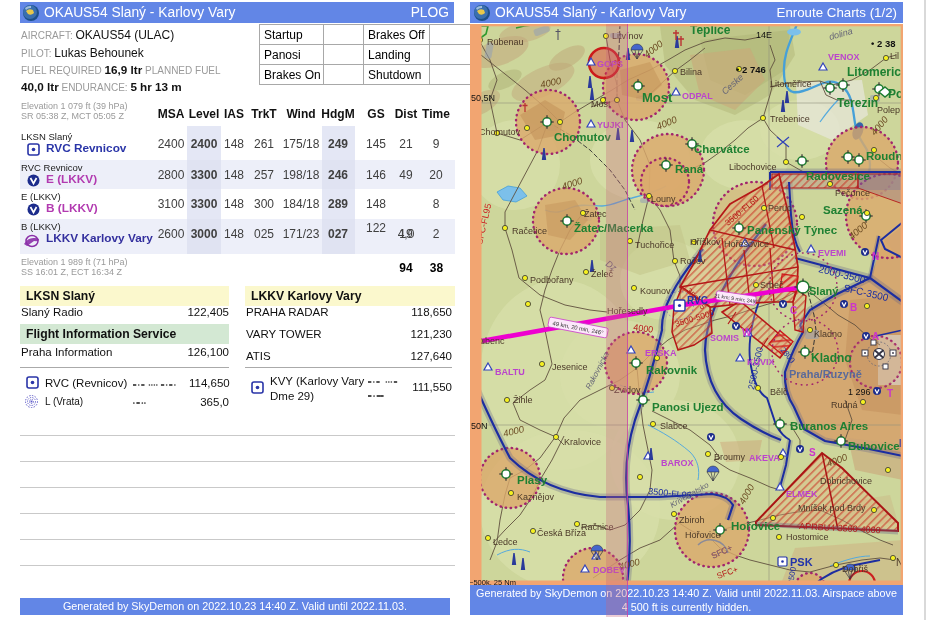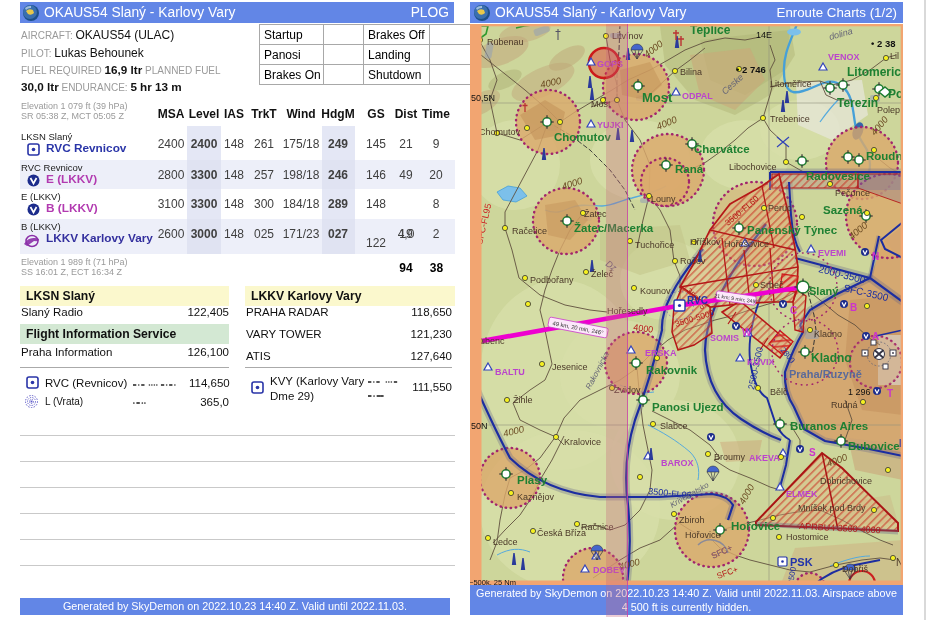--- a/index.html
+++ b/index.html
@@ -27,21 +27,21 @@
     <path d="M3,6 Q6,3 10,5 L11,8 Q8,11 5,9 Z" fill="#e8c84a"></path>
     <path d="M2,3 a8,8 0 0 1 6,-2 l0,2 a6,6 0 0 0 -5,2 Z" fill="#cfe0ef" opacity="0.7"></path>
   </svg>
   <span class="abs" style="left:24px;top:2.5px;font-size:13.8px;color:#fff;">OKAUS54 Slaný - Karlovy Vary</span>
   <span class="abs" style="right:5px;top:2.5px;font-size:13.8px;color:#fff;padding-left:44px;">PLOG</span>
 </div>
 
 <div class="abs" style="left:21px;top:28px;font-size:10px;color:#111;"><span class="glabel">AIRCRAFT:</span> <span style="font-size:12px">OKAUS54 (ULAC)</span></div>
 <div class="abs" style="left:21px;top:45.5px;font-size:10px;color:#111;"><span class="glabel">PILOT:</span> <span style="font-size:12px">Lukas Behounek</span></div>
 <div class="abs" style="left:21px;top:63px;font-size:10px;color:#111;"><span class="glabel">FUEL REQUIRED</span> <b style="font-size:11.7px">16,9 ltr</b> <span class="glabel">PLANNED FUEL</span></div>
-<div class="abs" style="left:21px;top:80px;font-size:10px;color:#111;"><b style="font-size:11.7px">30,0 ltr</b> <span class="glabel">ENDURANCE:</span> <b style="font-size:11.7px">5 hr 13 m</b></div>
+<div class="abs" style="left:21px;top:80px;font-size:10px;color:#111;"><b style="font-size:11.7px">40,0 ltr</b> <span class="glabel">ENDURANCE:</span> <b style="font-size:11.7px">5 hr 13 m</b></div>
 
 <table class="tbl abs" style="left:259px;top:24px;background:#fff;table-layout:fixed;width:197px;">
   <tbody>
       <tr>
         <td style="width:59px;height:19px;">Startup</td>
         <td style="width:35px;"></td>
         <td style="width:61px;">Brakes Off</td>
         <td style="width:36px;"></td>
       </tr>
   <tr>
@@ -130,21 +130,21 @@
     <ellipse cx="9" cy="8" rx="6" ry="5.5" fill="none" stroke="#8b2fa8" stroke-width="1.5"></ellipse>
     <path d="M1,11 Q5,4 12,5 Q16,5.5 16,7 Q16,8.5 11,8 L4,13 Z" fill="#8b2fa8" opacity="0.9"></path>
   </svg>
 <div class="abs" style="left:46px;top:231px;font-size:11.8px;font-weight:bold;color:#332f9e;">LKKV Karlovy Vary</div>
 <div class="abs num" style="left:141px;top:227px;width:60px;">2600</div>
 <div class="abs num" style="left:174px;top:227px;width:60px;font-weight:bold;">3000</div>
 <div class="abs num" style="left:204px;top:227px;width:60px;">148</div>
 <div class="abs num" style="left:234px;top:227px;width:60px;">025</div>
 <div class="abs num" style="left:271px;top:227px;width:60px;">171/23</div>
 <div class="abs num" style="left:308px;top:227px;width:60px;font-weight:bold;">027</div>
-<div class="abs num" style="left:346px;top:236px;width:60px;">122</div>
+<div class="abs num" style="left:346px;top:221px;width:60px;">122</div>
 <div class="abs num" style="left:376px;top:227px;width:60px;">4,0</div>
 <div class="abs num" style="left:406px;top:227px;width:60px;">2</div>
 
 <div class="abs glabel" style="left:21px;top:257px;font-size:9px;line-height:10px;">Elevation 1 989 ft (71 hPa)<br>SS 16:01 Z, ECT 16:34 Z</div>
 <div class="abs" style="left:391px;top:261px;width:30px;font-size:12px;font-weight:bold;text-align:center;">94</div>
 <div class="abs" style="left:421px;top:261px;width:31px;font-size:12px;font-weight:bold;text-align:center;">38</div>
 
 <div class="abs yhdr" style="left:20px;top:286px;width:203px;">LKSN Slaný</div>
 <div class="abs frow" style="left:21px;top:306px;width:208px;">Slaný Radio<span class="fval">122,405</span></div>
 <div class="abs ghdr" style="left:20px;top:324px;width:203px;">Flight Information Service</div>

